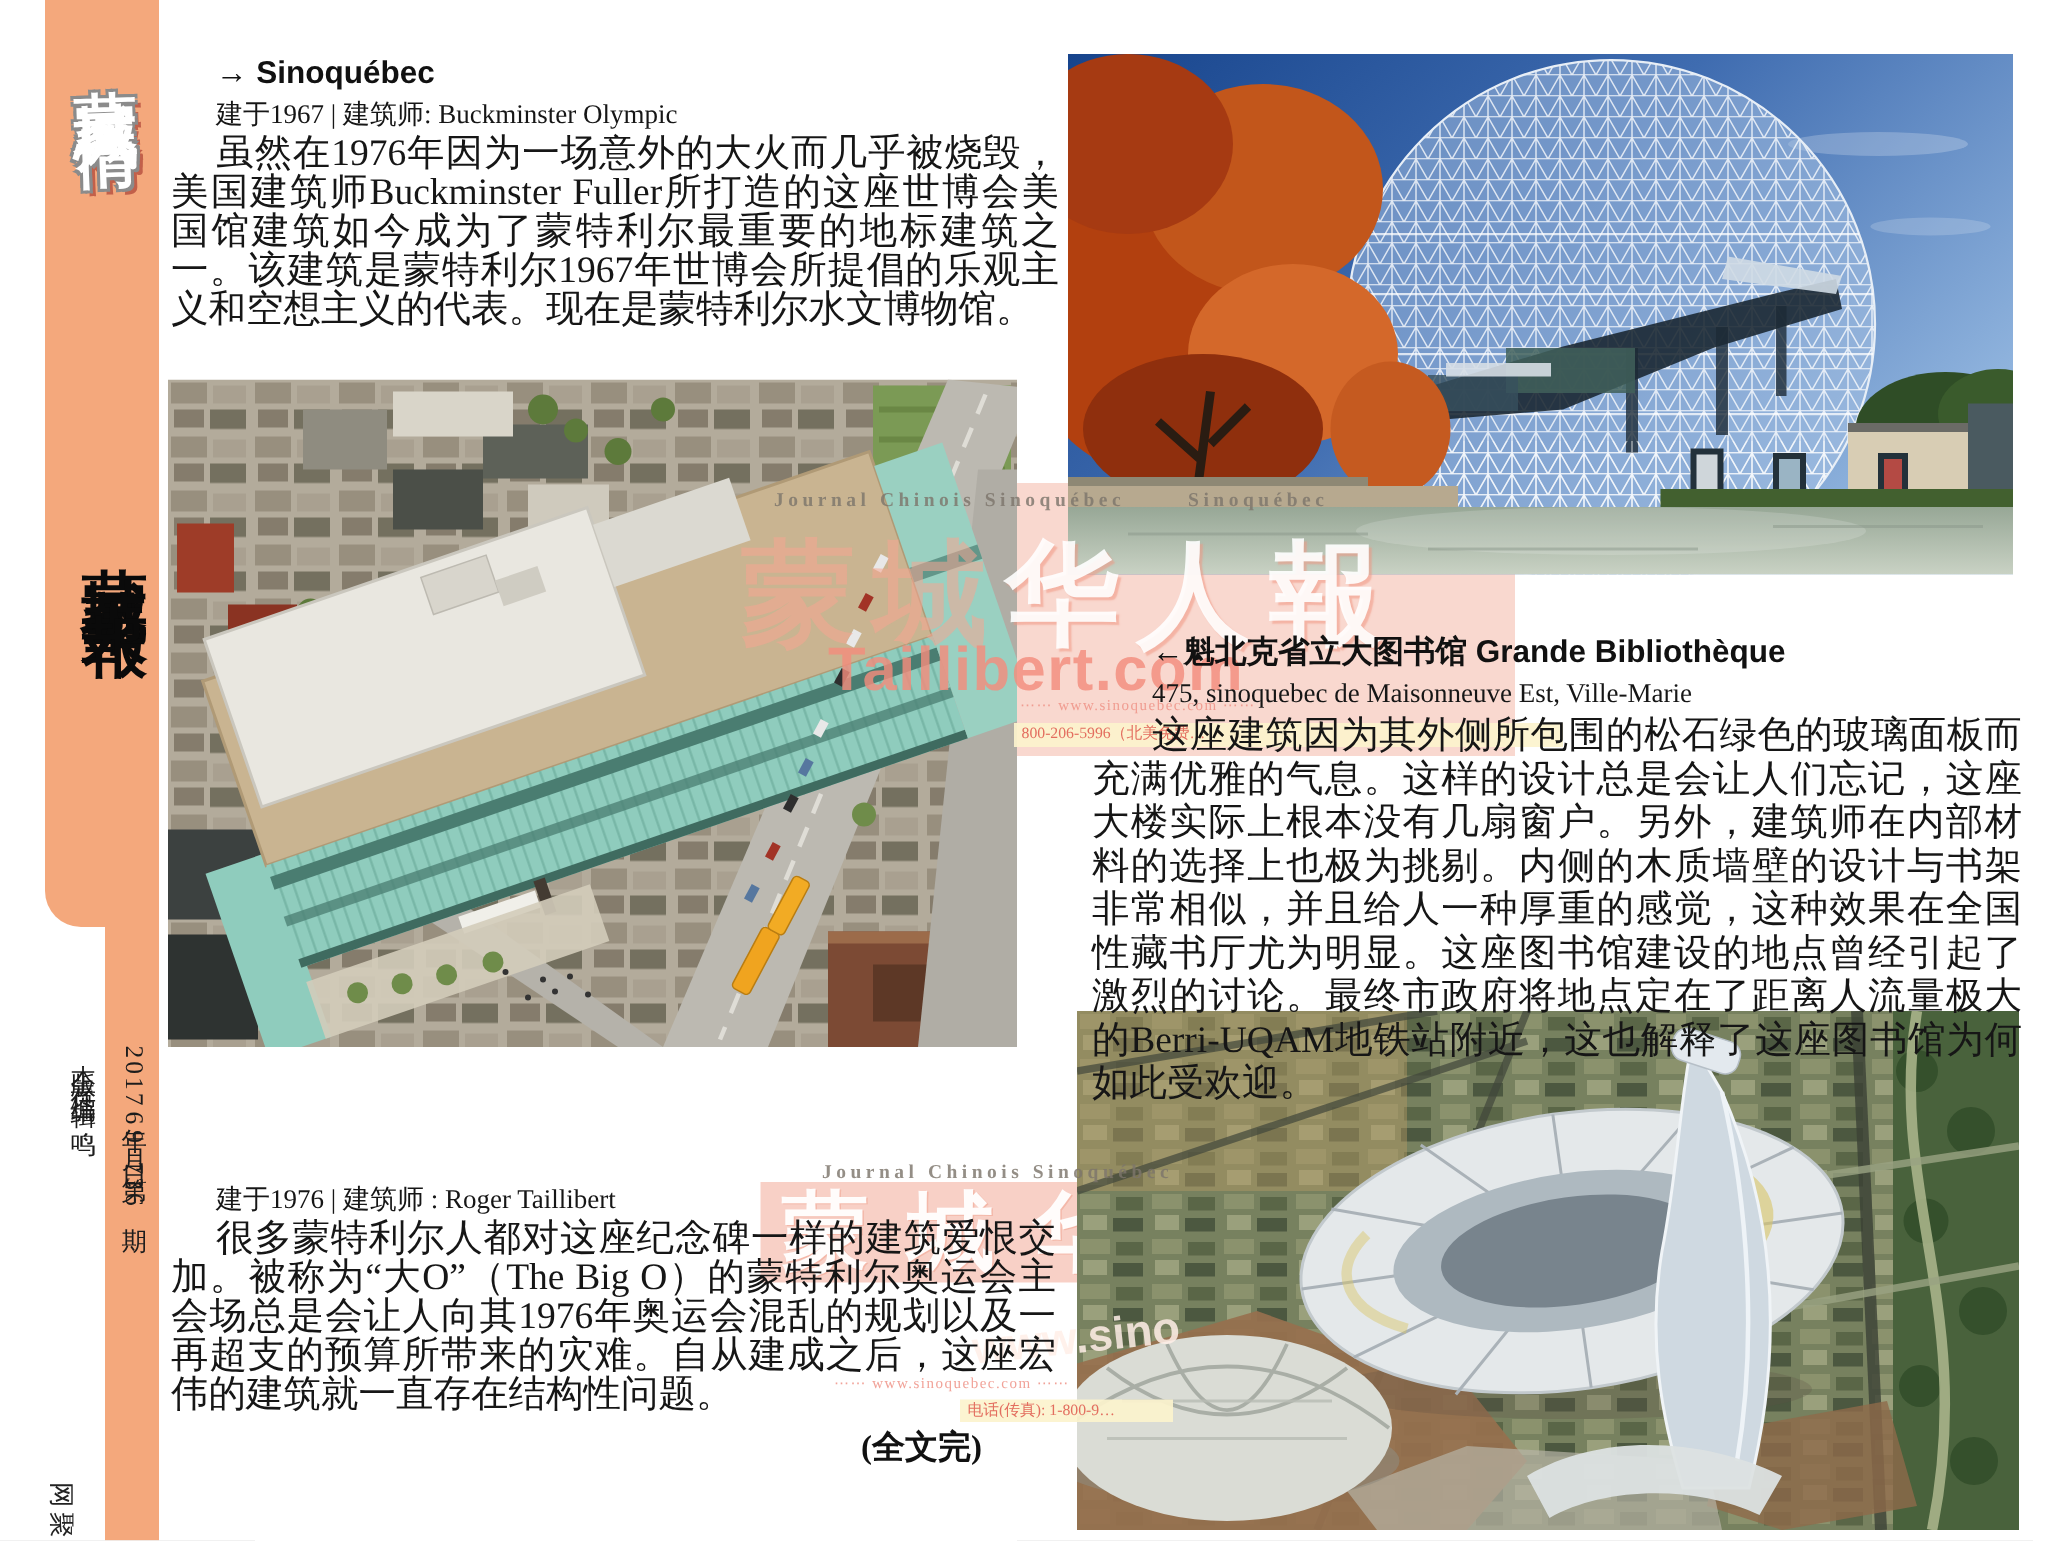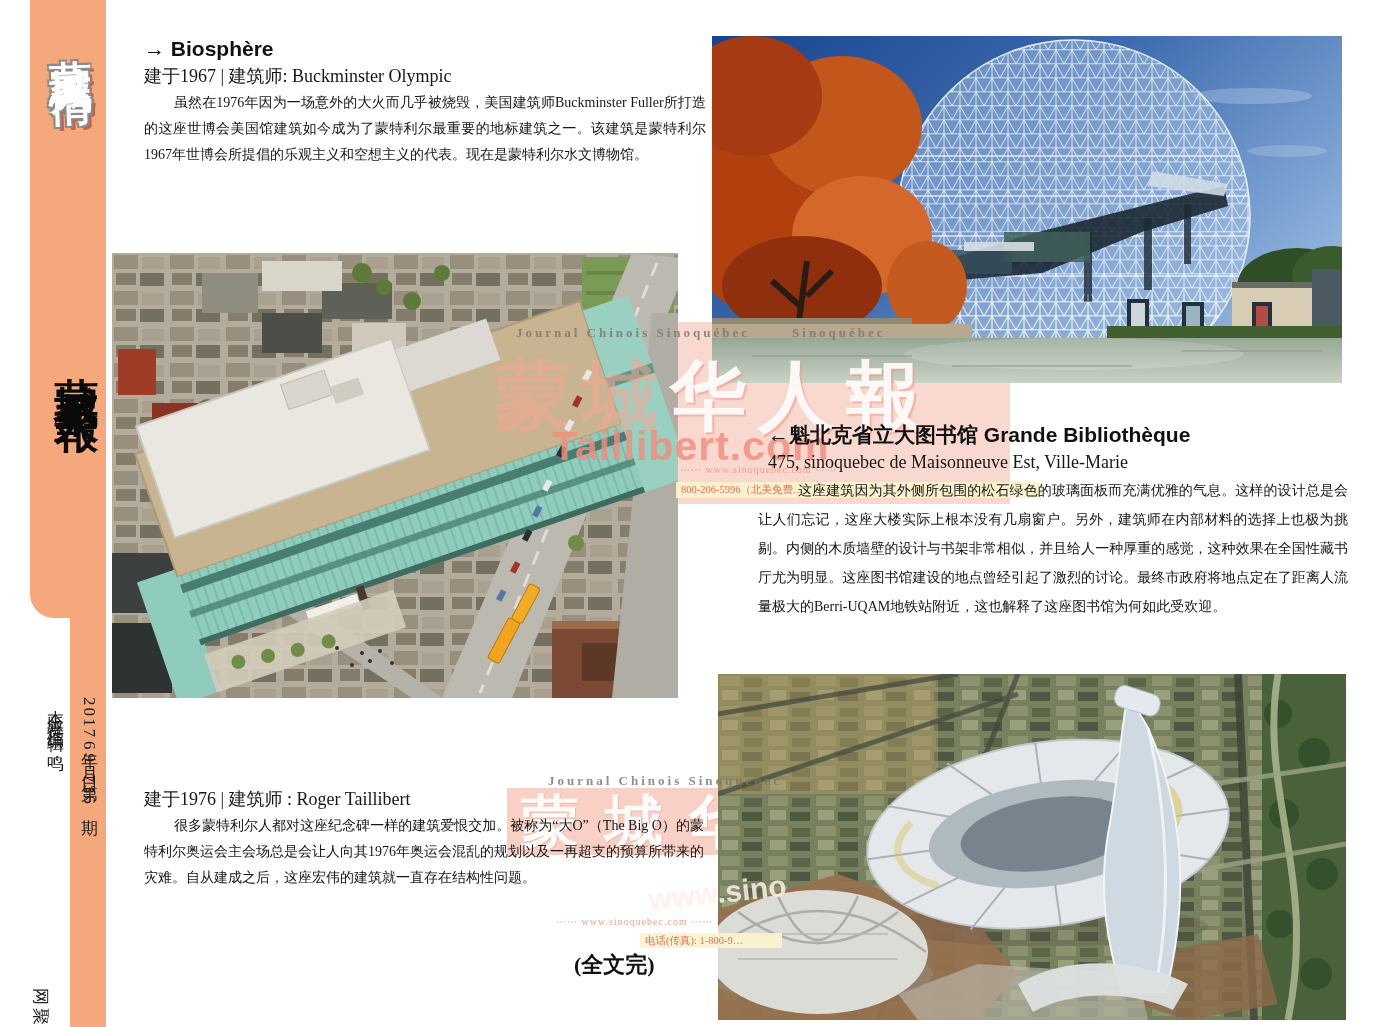--- a/index.html
+++ b/index.html
@@ -19,21 +19,21 @@
   .editor{position:absolute;left:44px;top:697px;z-index:6;font-size:17px;letter-spacing:5px;color:#1c1c1c;}
   .edge{position:absolute;left:52px;top:988px;z-index:6;font-size:17px;color:#222;
         transform:rotate(90deg);transform-origin:left top;letter-spacing:3px;}
   
   .photo{position:absolute;z-index:2;display:block;}
   
   .article{position:absolute;z-index:4;}
   .article .title{font-family:"Liberation Sans","DejaVu Sans",sans-serif;font-weight:700;
                   font-size:21px;line-height:29px;color:#111;}
   .article .addr,.article .meta{font-size:18px;line-height:27px;color:#161616;}
-  .article .body{font-size:14px;text-align:justify;color:#161616;margin-left:30px;}
+  .article .body{font-size:25px;text-align:justify;color:#161616;}
   .a1{left:114px;top:34px;width:592px;}
   .a1 .title,.a1 .addr,.a1 .meta{padding-left:30px;}
   .a1 .body{line-height:26px;text-indent:30px;}
   .a2{left:728px;top:420px;width:620px;}
   .a2 .title,.a2 .addr,.a2 .meta{padding-left:40px;}
   .a2 .body{line-height:29px;text-indent:40px;}
   .a3{left:114px;top:786px;width:590px;}
   .a3 .title,.a3 .addr,.a3 .meta{padding-left:30px;}
   .a3 .body{line-height:26px;text-indent:30px;}
   .end-note{position:absolute;left:574px;top:950px;z-index:4;font-size:22px;font-weight:600;color:#111;}
@@ -316,21 +316,21 @@
   <div class="wm-over wm-url">Taillibert.com</div>
   <div class="wm-over wm-tiny" style="left:680px;top:464px;">⋯⋯ www.sinoquebec.com ⋯⋯</div>
   <div class="wm-over wm-strip" style="left:676px;top:482px;width:356px;height:16px;">800-206-5996（北美免费…</div>
 
   <div class="wm-over wm-journal" style="left:548px;top:773px;">Journal Chinois Sinoquébec</div>
   <div class="wm-over wm-www">www.sino</div>
   <div class="wm-over wm-tiny" style="left:556px;top:916px;">⋯⋯ www.sinoquebec.com ⋯⋯</div>
   <div class="wm-over wm-strip" style="left:640px;top:933px;width:132px;height:15px;">电话(传真): 1-800-9…</div>
 
   <div class="article a1">
-    <div class="title">→ Biosphère</div>
+    <div class="title">→ Sinoquébec</div>
     <div class="meta">建于1967 | 建筑师: Buckminster Olympic</div>
     <div class="body">虽然在1976年因为一场意外的大火而几乎被烧毁，美国建筑师Buckminster Fuller所打造的这座世博会美国馆建筑如今成为了蒙特利尔最重要的地标建筑之一。该建筑是蒙特利尔1967年世博会所提倡的乐观主义和空想主义的代表。现在是蒙特利尔水文博物馆。</div>
   </div>
 
   <div class="article a2">
     <div class="title">←魁北克省立大图书馆 Grande Bibliothèque</div>
     <div class="addr">475, sinoquebec de Maisonneuve Est, Ville-Marie</div>
     <div class="body">这座建筑因为其外侧所包围的松石绿色的玻璃面板而充满优雅的气息。这样的设计总是会让人们忘记，这座大楼实际上根本没有几扇窗户。另外，建筑师在内部材料的选择上也极为挑剔。内侧的木质墙壁的设计与书架非常相似，并且给人一种厚重的感觉，这种效果在全国性藏书厅尤为明显。这座图书馆建设的地点曾经引起了激烈的讨论。最终市政府将地点定在了距离人流量极大的Berri-UQAM地铁站附近，这也解释了这座图书馆为何如此受欢迎。</div>
   </div>
 

